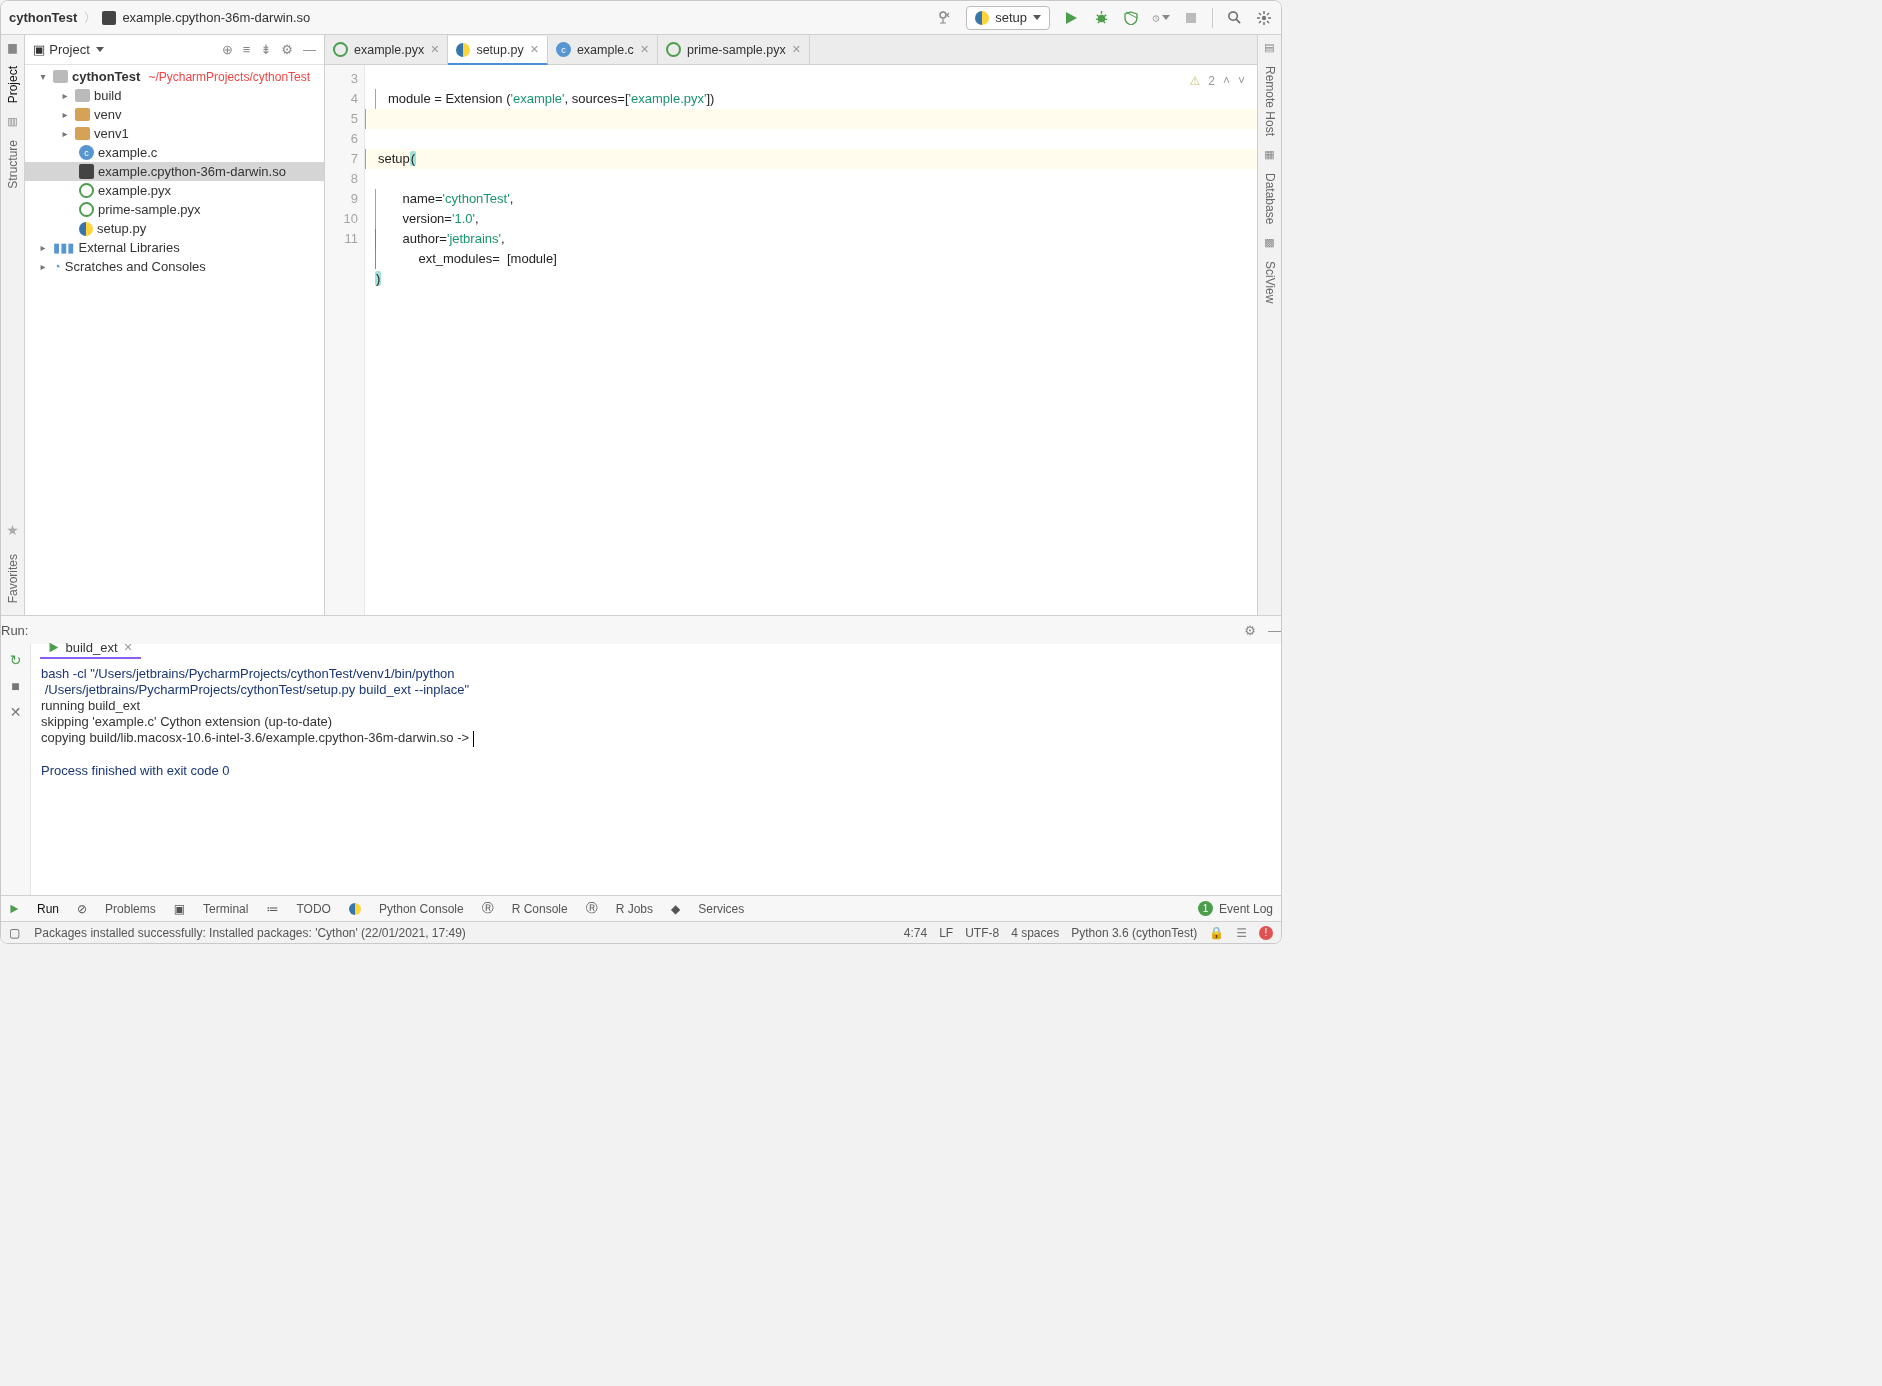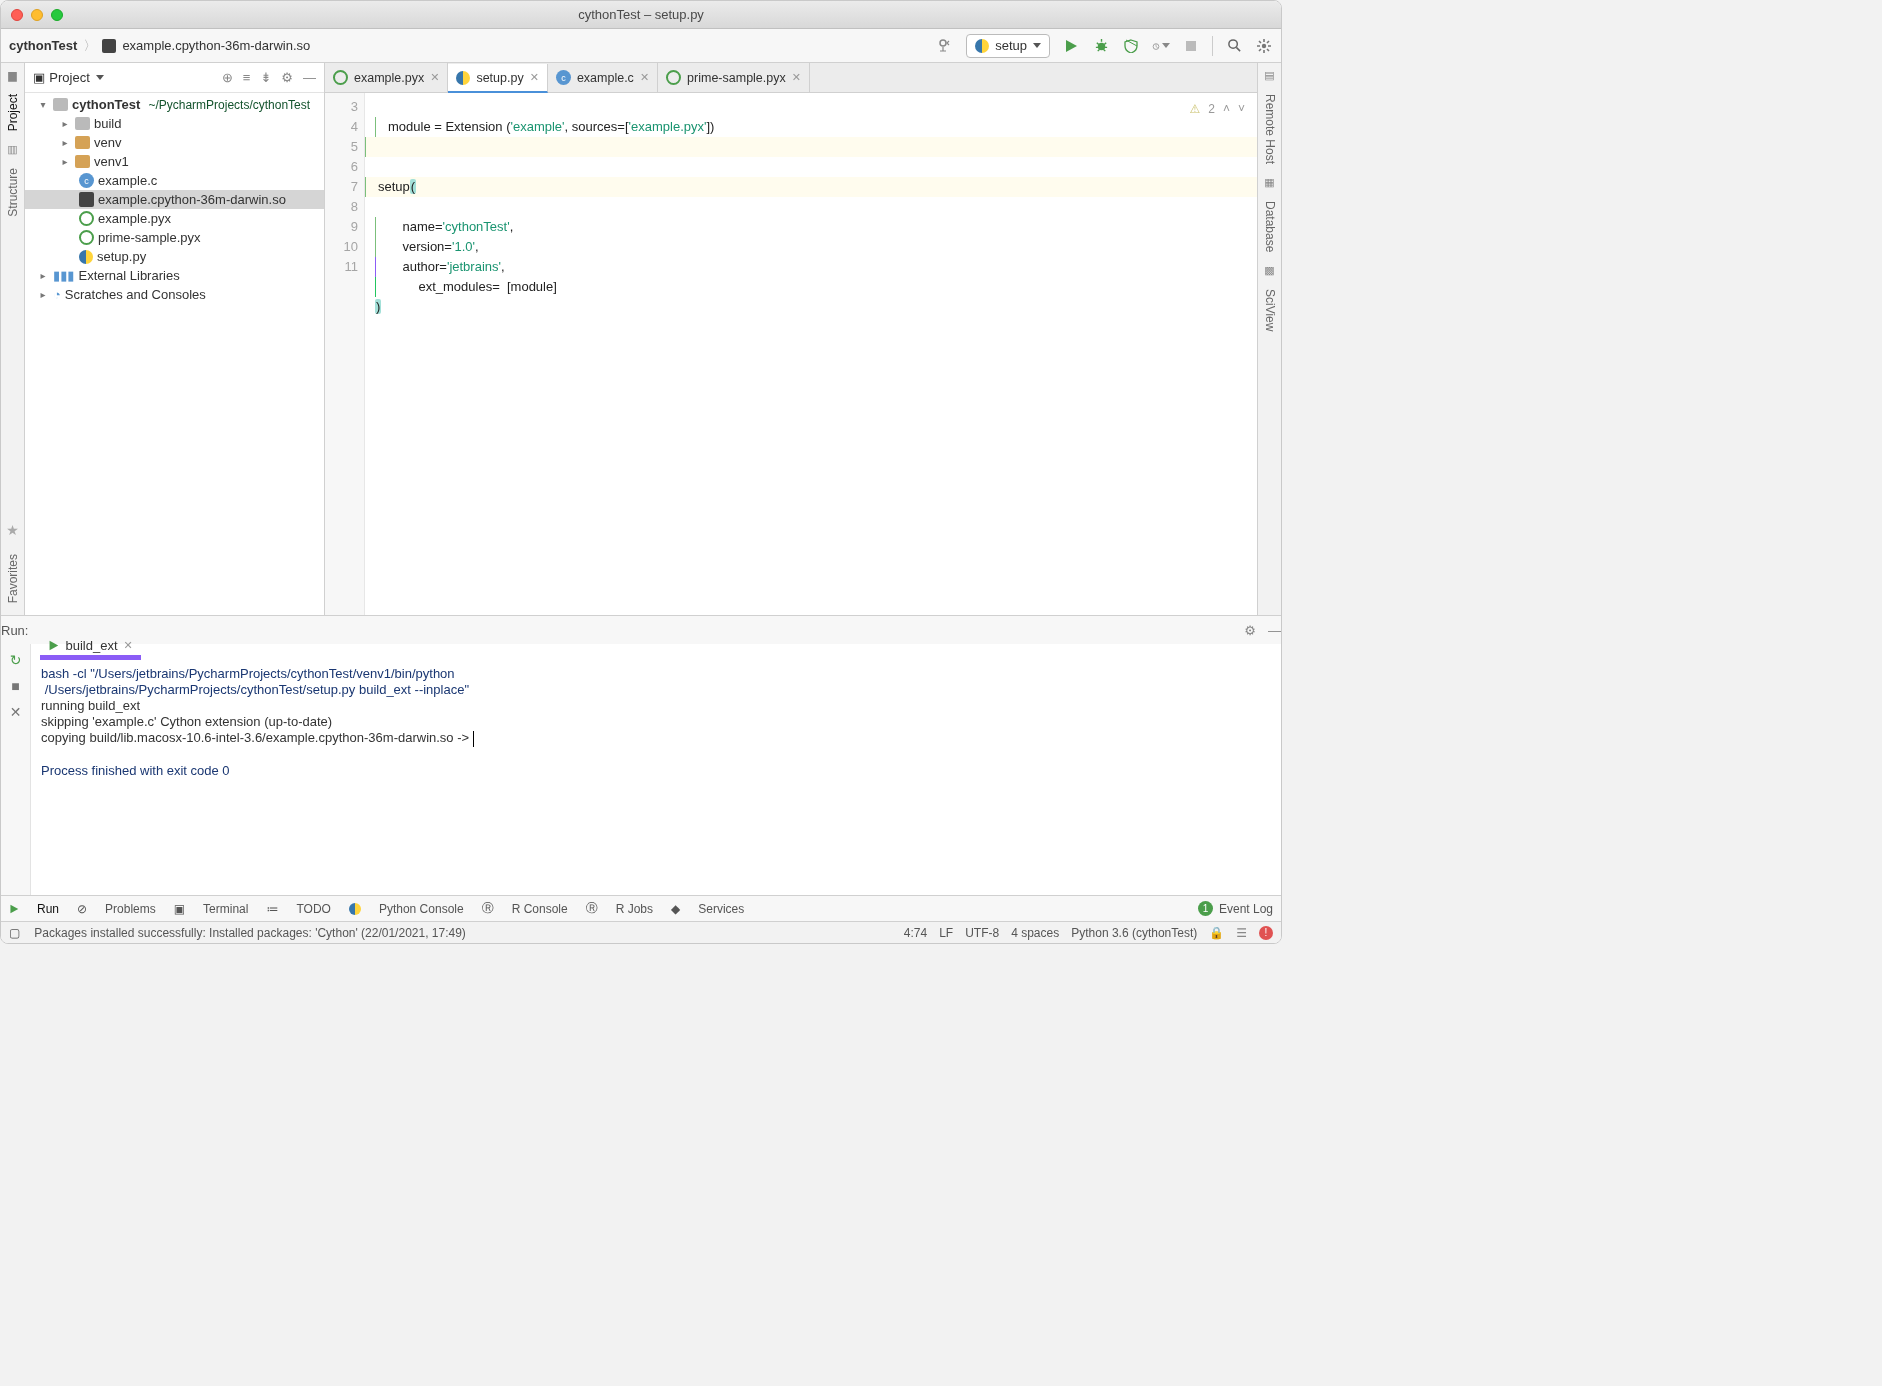--- a/index.html
+++ b/index.html
@@ -43,41 +43,41 @@
 .tree{ flex:1; overflow:hidden; padding-top:2px;}
 .node{ display:flex; align-items:center; gap:4px; padding:2px 4px; font-size:13px; white-space:nowrap;}
 .node .exp{ width:12px; text-align:center; color:#777; font-size:10px;}
 .fold-ico{background:#d5a256;width:15px;height:13px;border-radius:2px;} 
 .fold-grey{background:#bababa;width:15px;height:13px;border-radius:2px;}
 .c-ico{width:15px;height:15px;border-radius:50%;background:#5896d1;color:#fff;font-size:9px;display:inline-flex;align-items:center;justify-content:center;}
 .so-ico2{background:#444;width:15px;height:15px;border-radius:2px;}
 .pyx-ico{width:15px;height:15px;border-radius:50%;border:2px solid #4b9e4b;}
 .d1{padding-left:12px;} .d2{padding-left:34px;} .d3{padding-left:54px;}
 .node.selected{ background:#d5d5d5;}
-.proj-path{color:#14532d; font-size:12px; margin-left:4px;}
+.proj-path{color:#ef4444; font-size:12px; margin-left:4px;}
 
 .editor{ flex:1; display:flex; flex-direction:column; min-width:0;}
 .tabs{ height:30px; display:flex; align-items:stretch; border-bottom:1px solid #d0d0d0; background:#ececec;}
 .tab{ display:flex; align-items:center; gap:6px; padding:0 8px; border-right:1px solid #d0d0d0; background:#ececec; cursor:pointer; font-size:12.5px;}
 .tab.active{ background:#fff; border-bottom:2px solid #4a90d9; position:relative; top:1px;}
 .tab .close{ font-size:11px; color:#999;}
 .code-wrap{ flex:1; display:flex; position:relative; background:#fff;}
 .gutter{ width:40px; background:#f7f7f7; border-right:1px solid #e7e7e7; text-align:right; padding:4px 6px 0 0; font-family:Menlo,Consolas,monospace; font-size:13px; color:#a5a5a5; line-height:20px;}
 .gutter div{height:20px;}
 .code{ flex:1; font-family:Menlo,Consolas,monospace; font-size:13px; line-height:20px; padding:4px 0 0 10px; white-space:pre; color:#222; position:relative;}
 .hl{ background:#fffcee; display:block; margin-left:-10px; padding-left:10px;}
 .str{color:#1a9470;}
 .bracket-hl{background:#a3e0d8;padding:0 1px;border-radius:2px;}
 .overlay{ position:absolute; right:12px; top:6px; display:flex; align-items:center; gap:8px; color:#999; font-size:12px;}
 .warn{color:#c9c06a;}
 
 .console{ border-top:1px solid #d0d0d0; background:#fff; display:flex; flex-direction:column;}
 .chead{ height:28px; display:flex; align-items:center; padding:0 0; background:#f7f7f7;}
 .chead .lbl{color:#555;}
-.ctab{ margin-left:12px; padding:2px 8px; border-bottom:5px solid #8b5cf6; display:flex; gap:6px; align-items:center;margin-top:36px;}
+.ctab{ margin-left:12px; padding:2px 8px; border-bottom:2px solid #8b5cf6; display:flex; gap:6px; align-items:center;margin-top:36px;}
 .chead-right{ margin-left:auto; display:flex; gap:12px; color:#888;}
 .cbody{ display:flex; flex:1;}
 .cactions{ width:30px; background:#f7f7f7; border-right:1px solid #e3e3e3; display:flex; flex-direction:column; align-items:center; gap:10px; padding-top:8px;}
 .cactions span{cursor:pointer; color:#777; font-size:14px;}
 .cactions .re{color:#4b9e4b;}
 .cnsl{ flex:1; padding:6px 10px; font-family:Menlo,Consolas,monospace; font-size:13px; line-height:16px; color:#274585; white-space:pre-wrap;}
 .cnsl .cmd{color:#1a3772;}
 .cnsl .plain{color:#333;}
 .cursor-bar{display:inline-block;width:1px;height:16px;background:#000;vertical-align:middle;}
 
@@ -91,28 +91,20 @@
 .status .right{ margin-left:auto; display:flex; align-items:center; gap:12px;}
 .lock{color:#888;}
 .errdot{ width:14px;height:14px;border-radius:50%;background:#e05252;color:#fff;font-size:10px;display:inline-flex;align-items:center;justify-content:center;}
 svg{display:block;}
 </style>
 </head>
 <body>
 
 <div class="win">
 
-  <div class="titlebar">
-    <div class="traffic">
-      <div class="dot red"></div>
-      <div class="dot yellow"></div>
-      <div class="dot green"></div>
-    </div>
-    <div class="title-text">cythonTest – setup.py</div>
-  </div>
 
   <div class="toolbar">
     <div class="breadcrumb">
       <b>cythonTest</b>
       <span class="chev">〉</span>
       <span class="so-ico"></span>
       <span>example.cpython-36m-darwin.so</span>
     </div>
     <div class="tool-right">
       <span class="ti grey">

